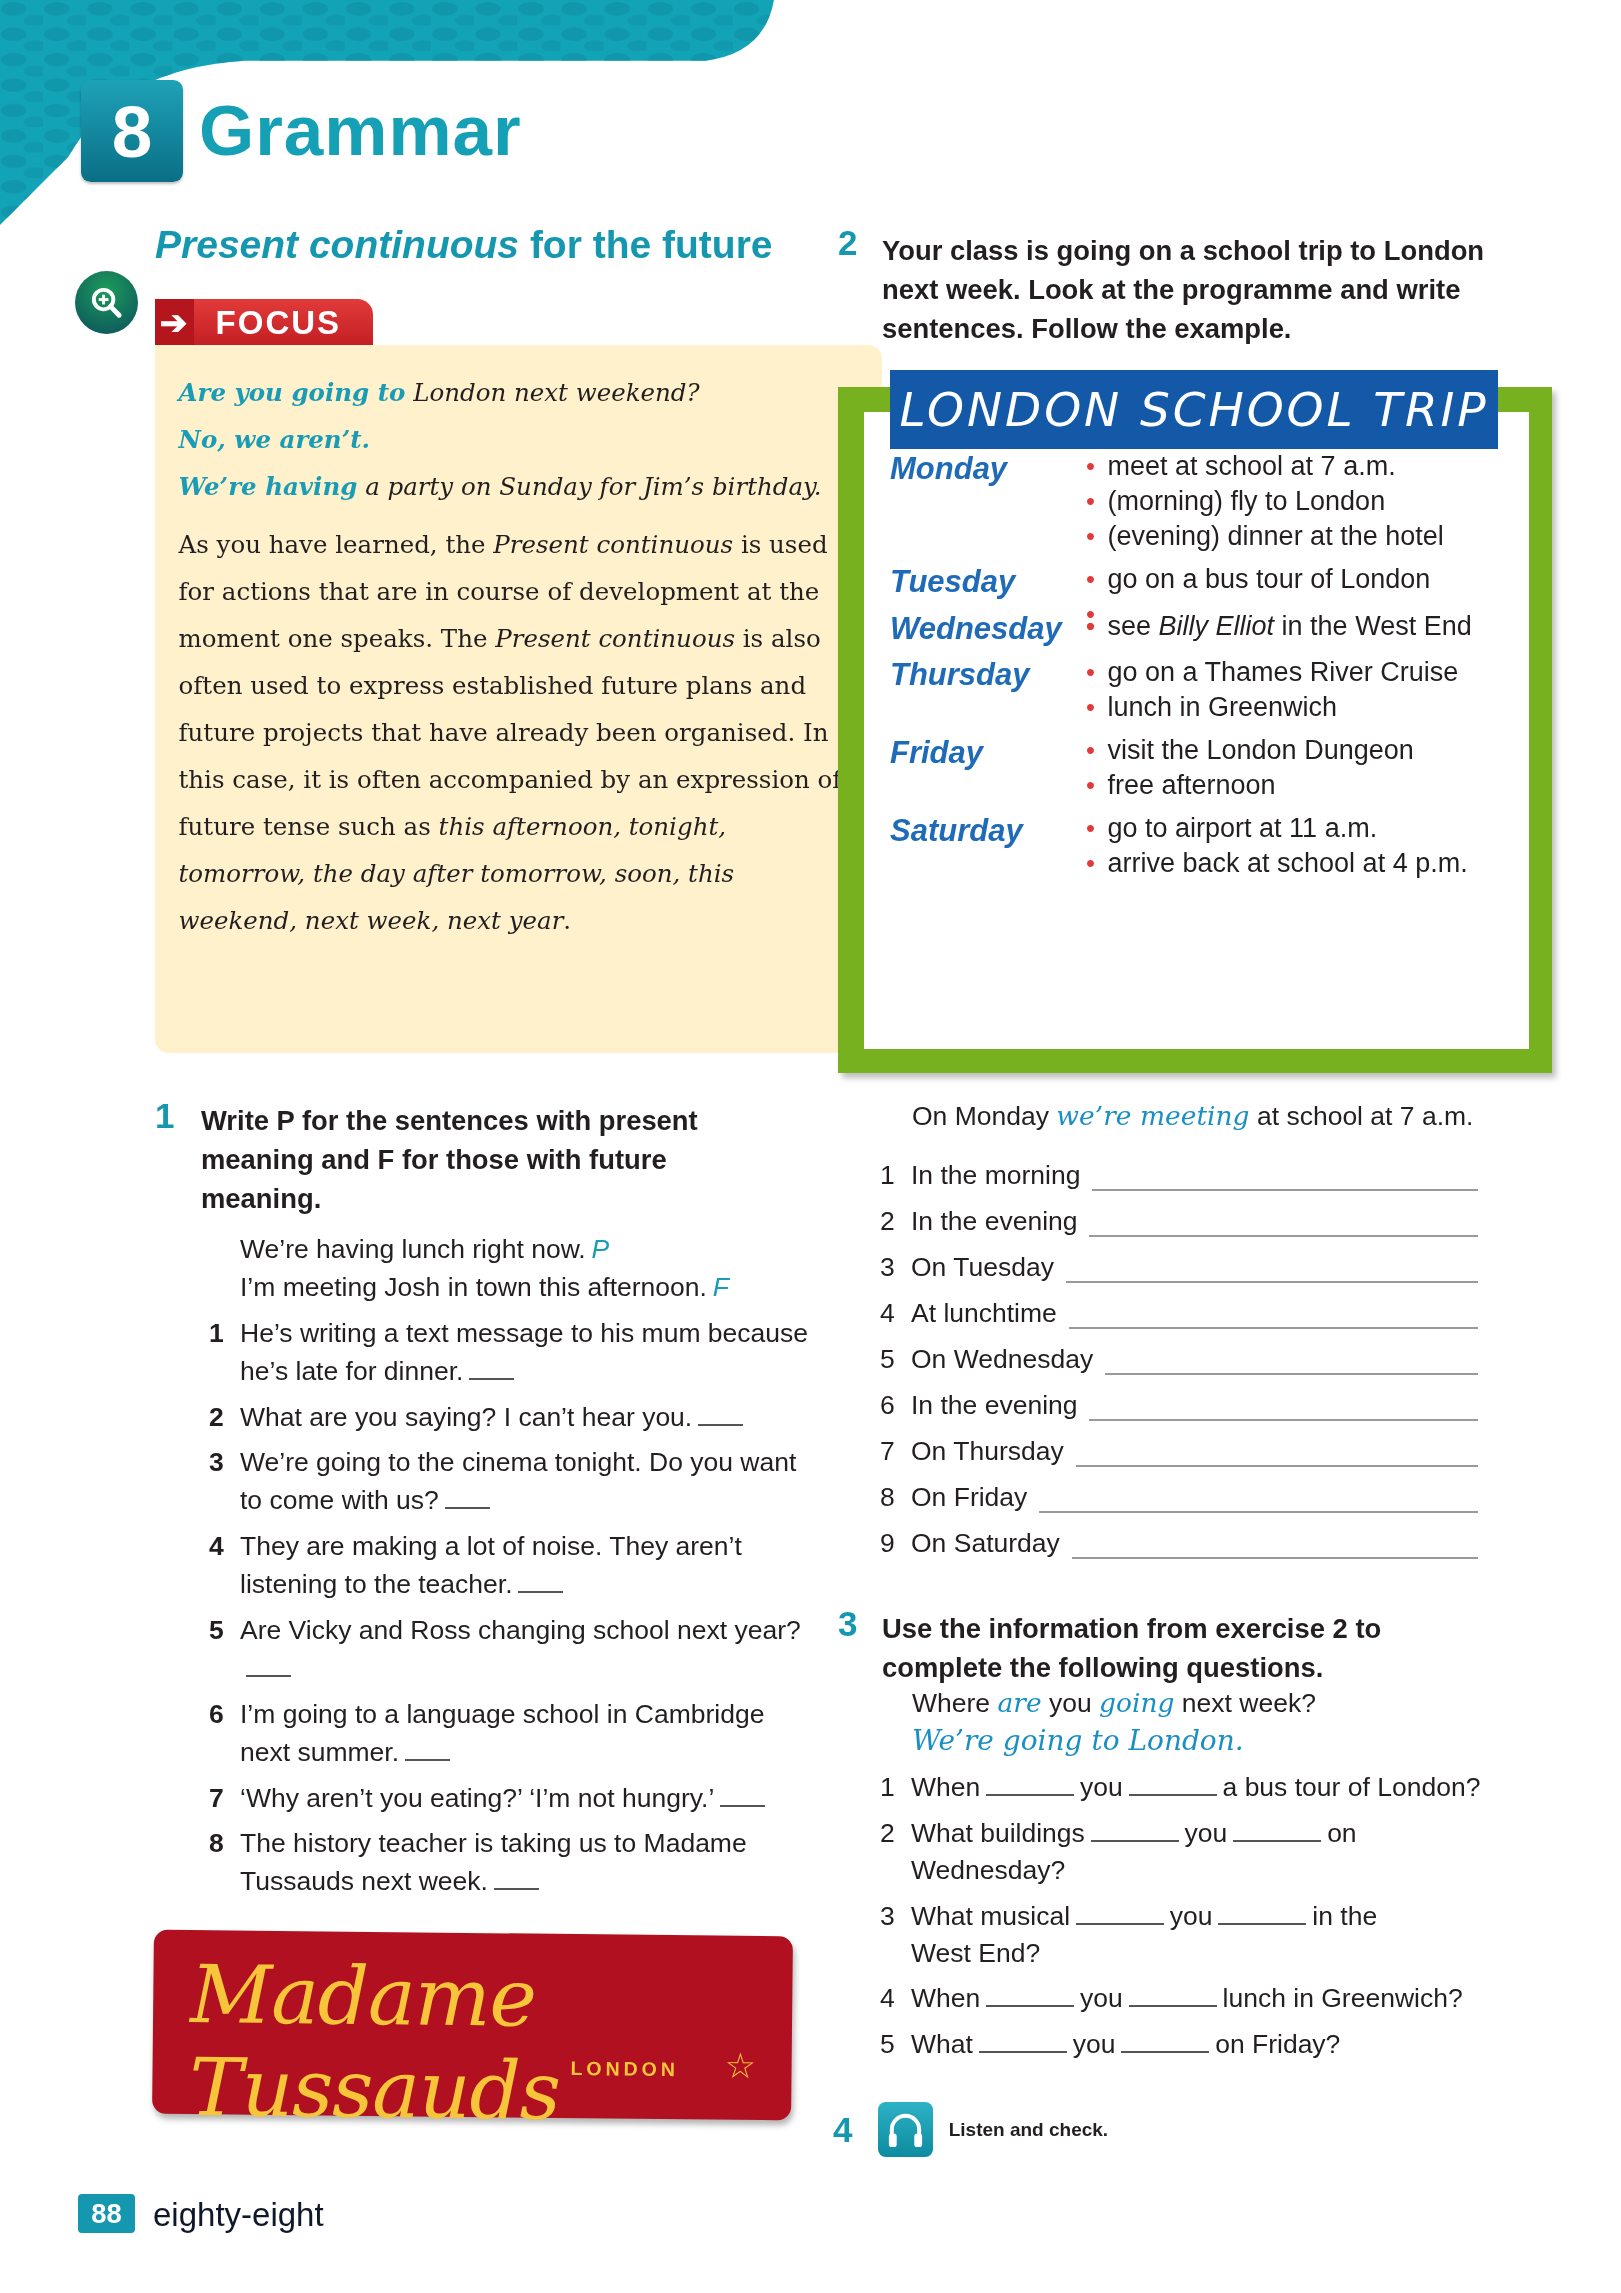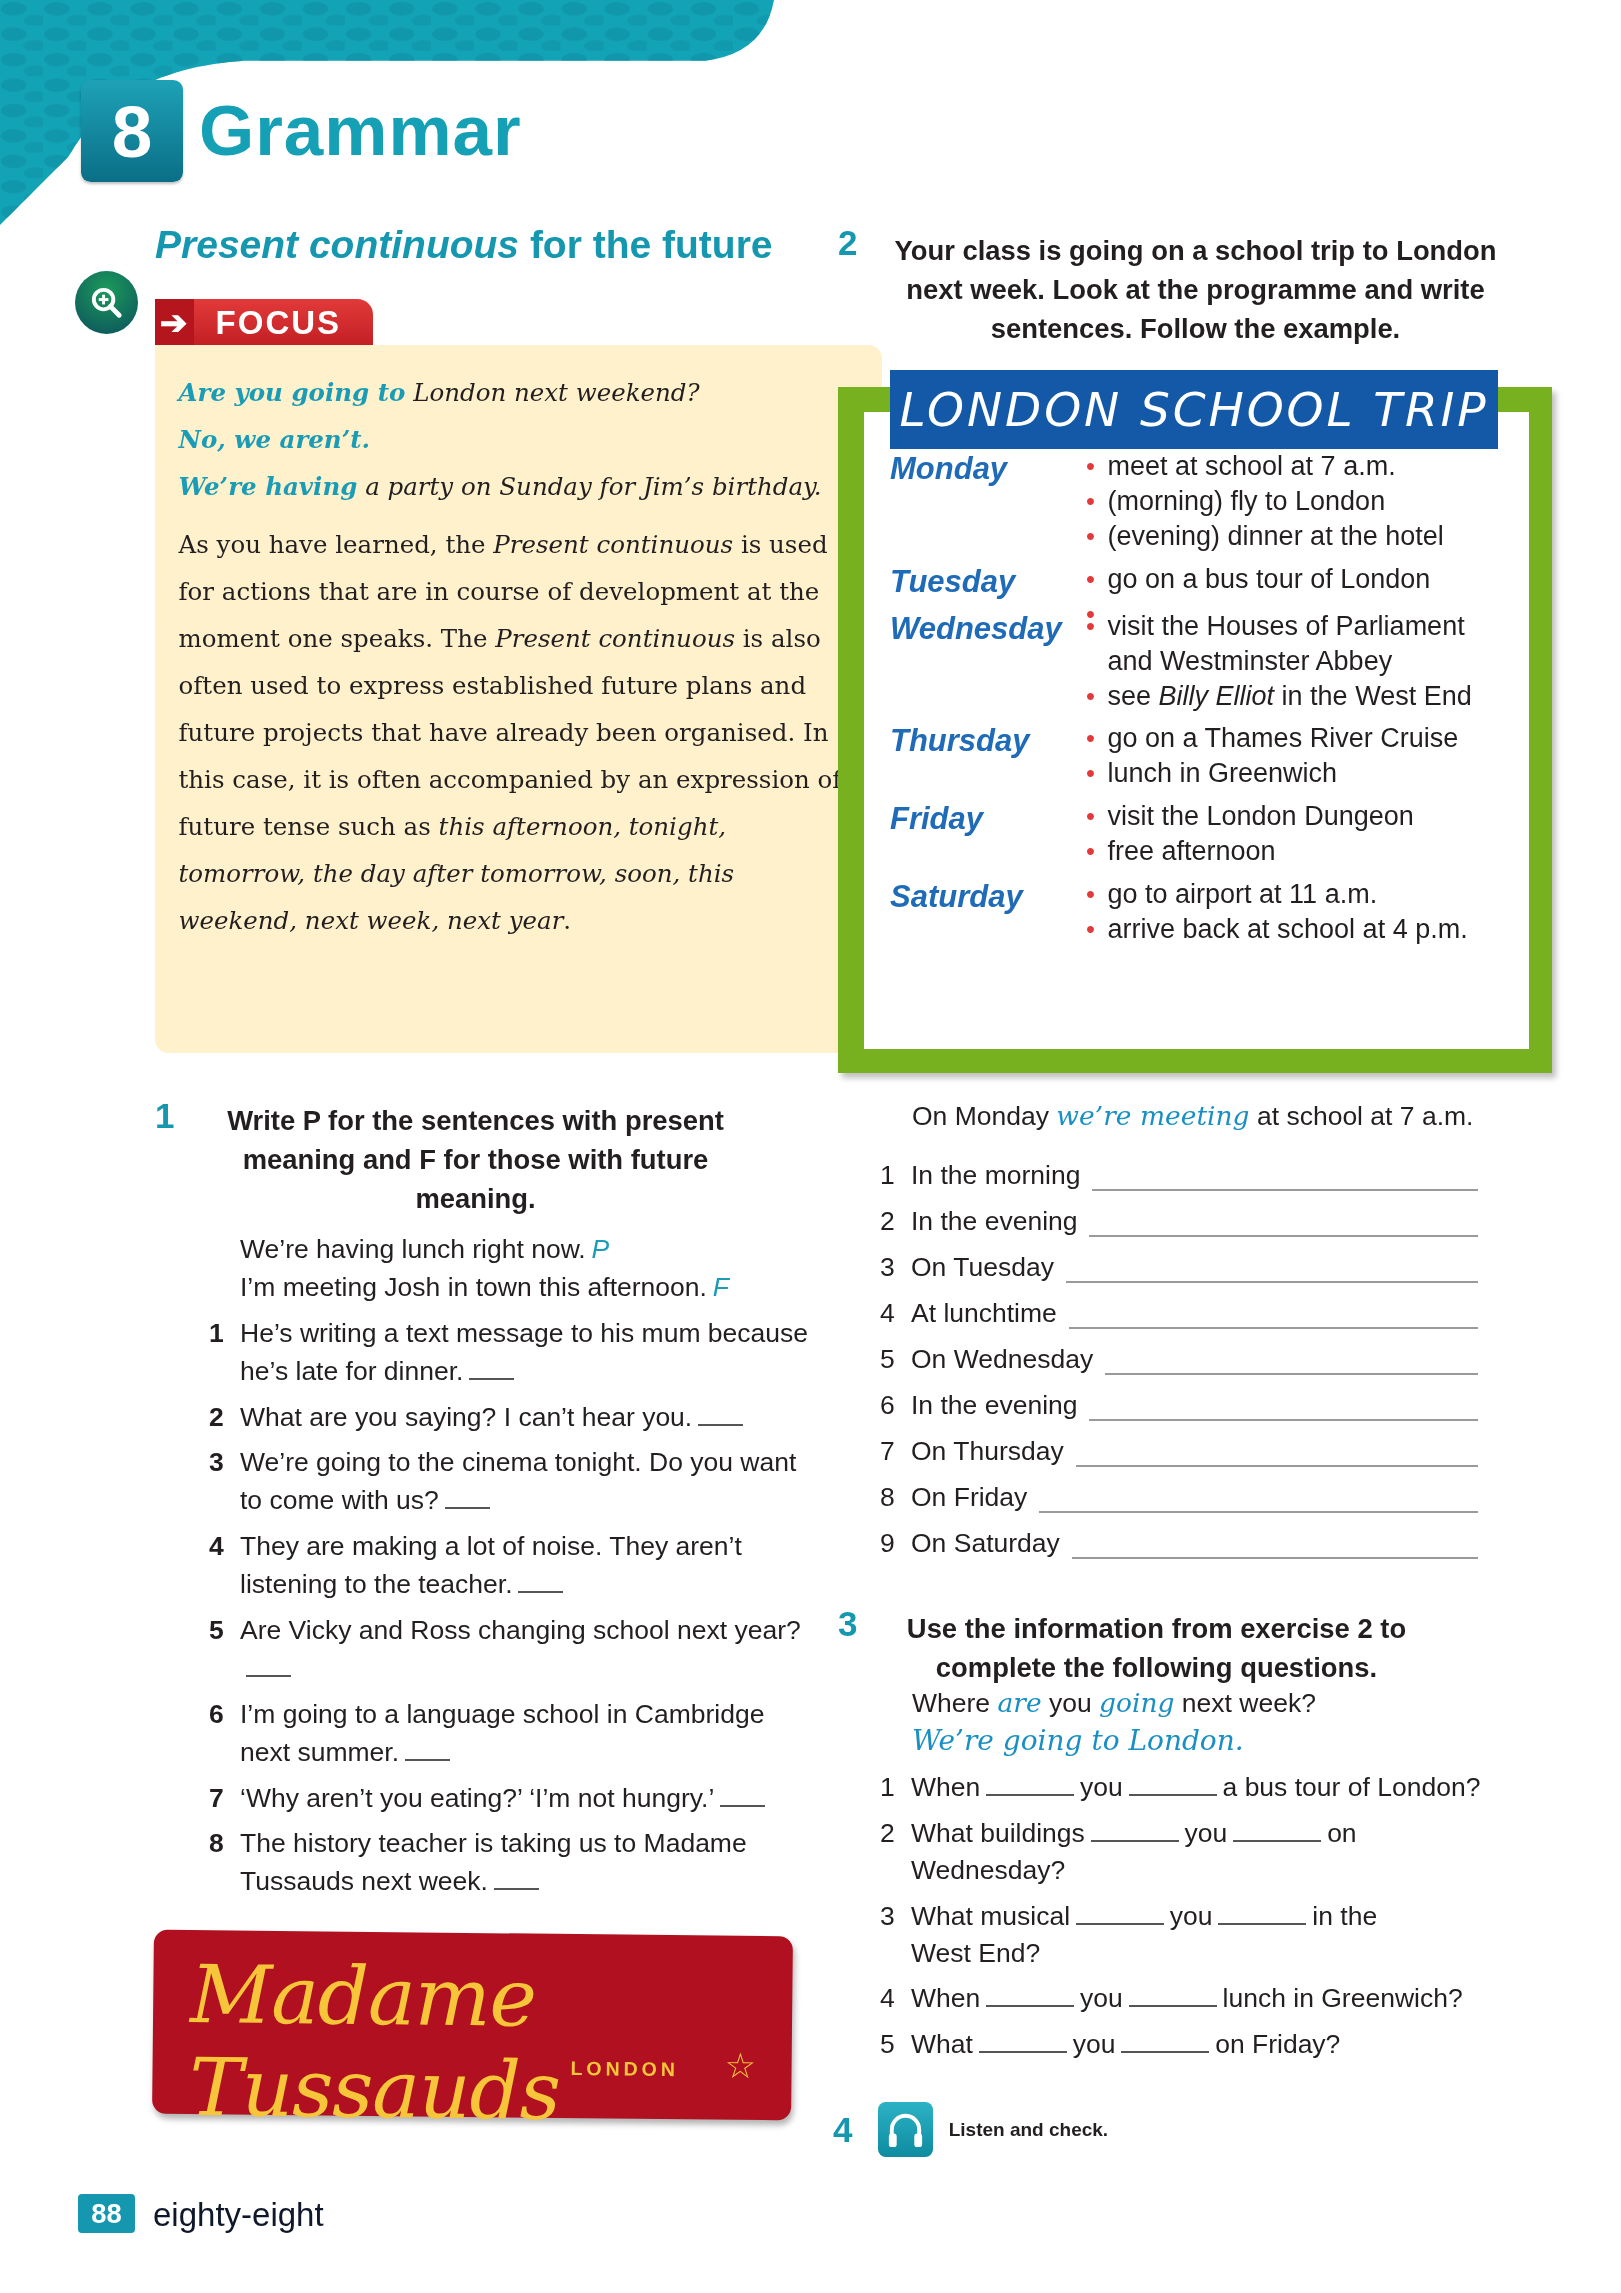--- a/index.html
+++ b/index.html
@@ -32,21 +32,21 @@
   .focus-box { position: absolute; left: 155px; top: 345px; width: 727px; height: 708px; background: #fff1cc;
     border-radius: 0 13.7px 13.7px 13.7px; padding: 23.5px 23.5px 0 23.5px; font-family: "DejaVu Serif", serif; font-size: 24.5px; line-height: 47px; color: #231f20; }
   .focus-box p { margin: 0; }
   .focus-box .ex { font-style: italic; }
   .focus-box .blue { color: #1a9cb6; font-weight: bold; font-style: italic; }
   .focus-box .explain { margin-top: 11.8px; }
   .focus-box i { font-style: italic; }
 
   
   .ex-num { position: absolute; font-size: 35px; font-weight: bold; color: #1597b0; font-family: "Liberation Sans", sans-serif; }
-  .ex-head { position: absolute; font-size: 27.4px; font-weight: bold; line-height: 39px; color: #231f20; font-family: "Liberation Sans", sans-serif; text-align: center; }
+  .ex-head { position: absolute; font-size: 27.4px; font-weight: bold; line-height: 39px; color: #231f20; font-family: "Liberation Sans", sans-serif; }
 
   
   .ex1-list { position: absolute; left: 201px; top: 1230px; width: 608px; font-size: 26.5px; line-height: 38px; font-family: "Liberation Sans", sans-serif; color: #231f20; margin-left: 8px; }
   .ex1-list .example { padding-left: 31px; }
   .ex1-list .ans { color: #1a9cb6; font-style: italic; margin-left: 5.9px; }
   .ex1-list .item { display: flex; margin-top: 7.8px; }
   .ex1-list .item .n { width: 31px; flex: none; font-weight: bold; }
   .ex1-list .item .blank { display: inline-block; width: 45px; border-bottom: 2px solid #555; margin-left: 5.9px; height: 21.6px; vertical-align: baseline; }
 
   
@@ -207,21 +207,21 @@
   <div class="trip-row">
     <div class="day">Tuesday</div>
     <ul>
       <li><span class="bul">•</span><span>go on a bus tour of London</span></li>
       <li style="width:323px;"><span class="bul">•</span></li>
     </ul>
   </div>
   <div class="trip-row">
     <div class="day">Wednesday</div>
     <ul>
-      <li style="width:392px;"><span class="bul">•</span><span>visit the Houses of Parliament and Westminster Abbey</span></li>
+      <li style="width:392px;"><span class="bul">•</span></li>
       <li><span class="bul">•</span><span>see </span><i>Billy Elliot</i><span> in the West End</span></li>
     </ul>
   </div>
   <div class="trip-row">
     <div class="day">Thursday</div>
     <ul>
       <li><span class="bul">•</span><span>go on a Thames River Cruise</span></li>
       <li><span class="bul">•</span><span>lunch in Greenwich</span></li>
     </ul>
   </div>

